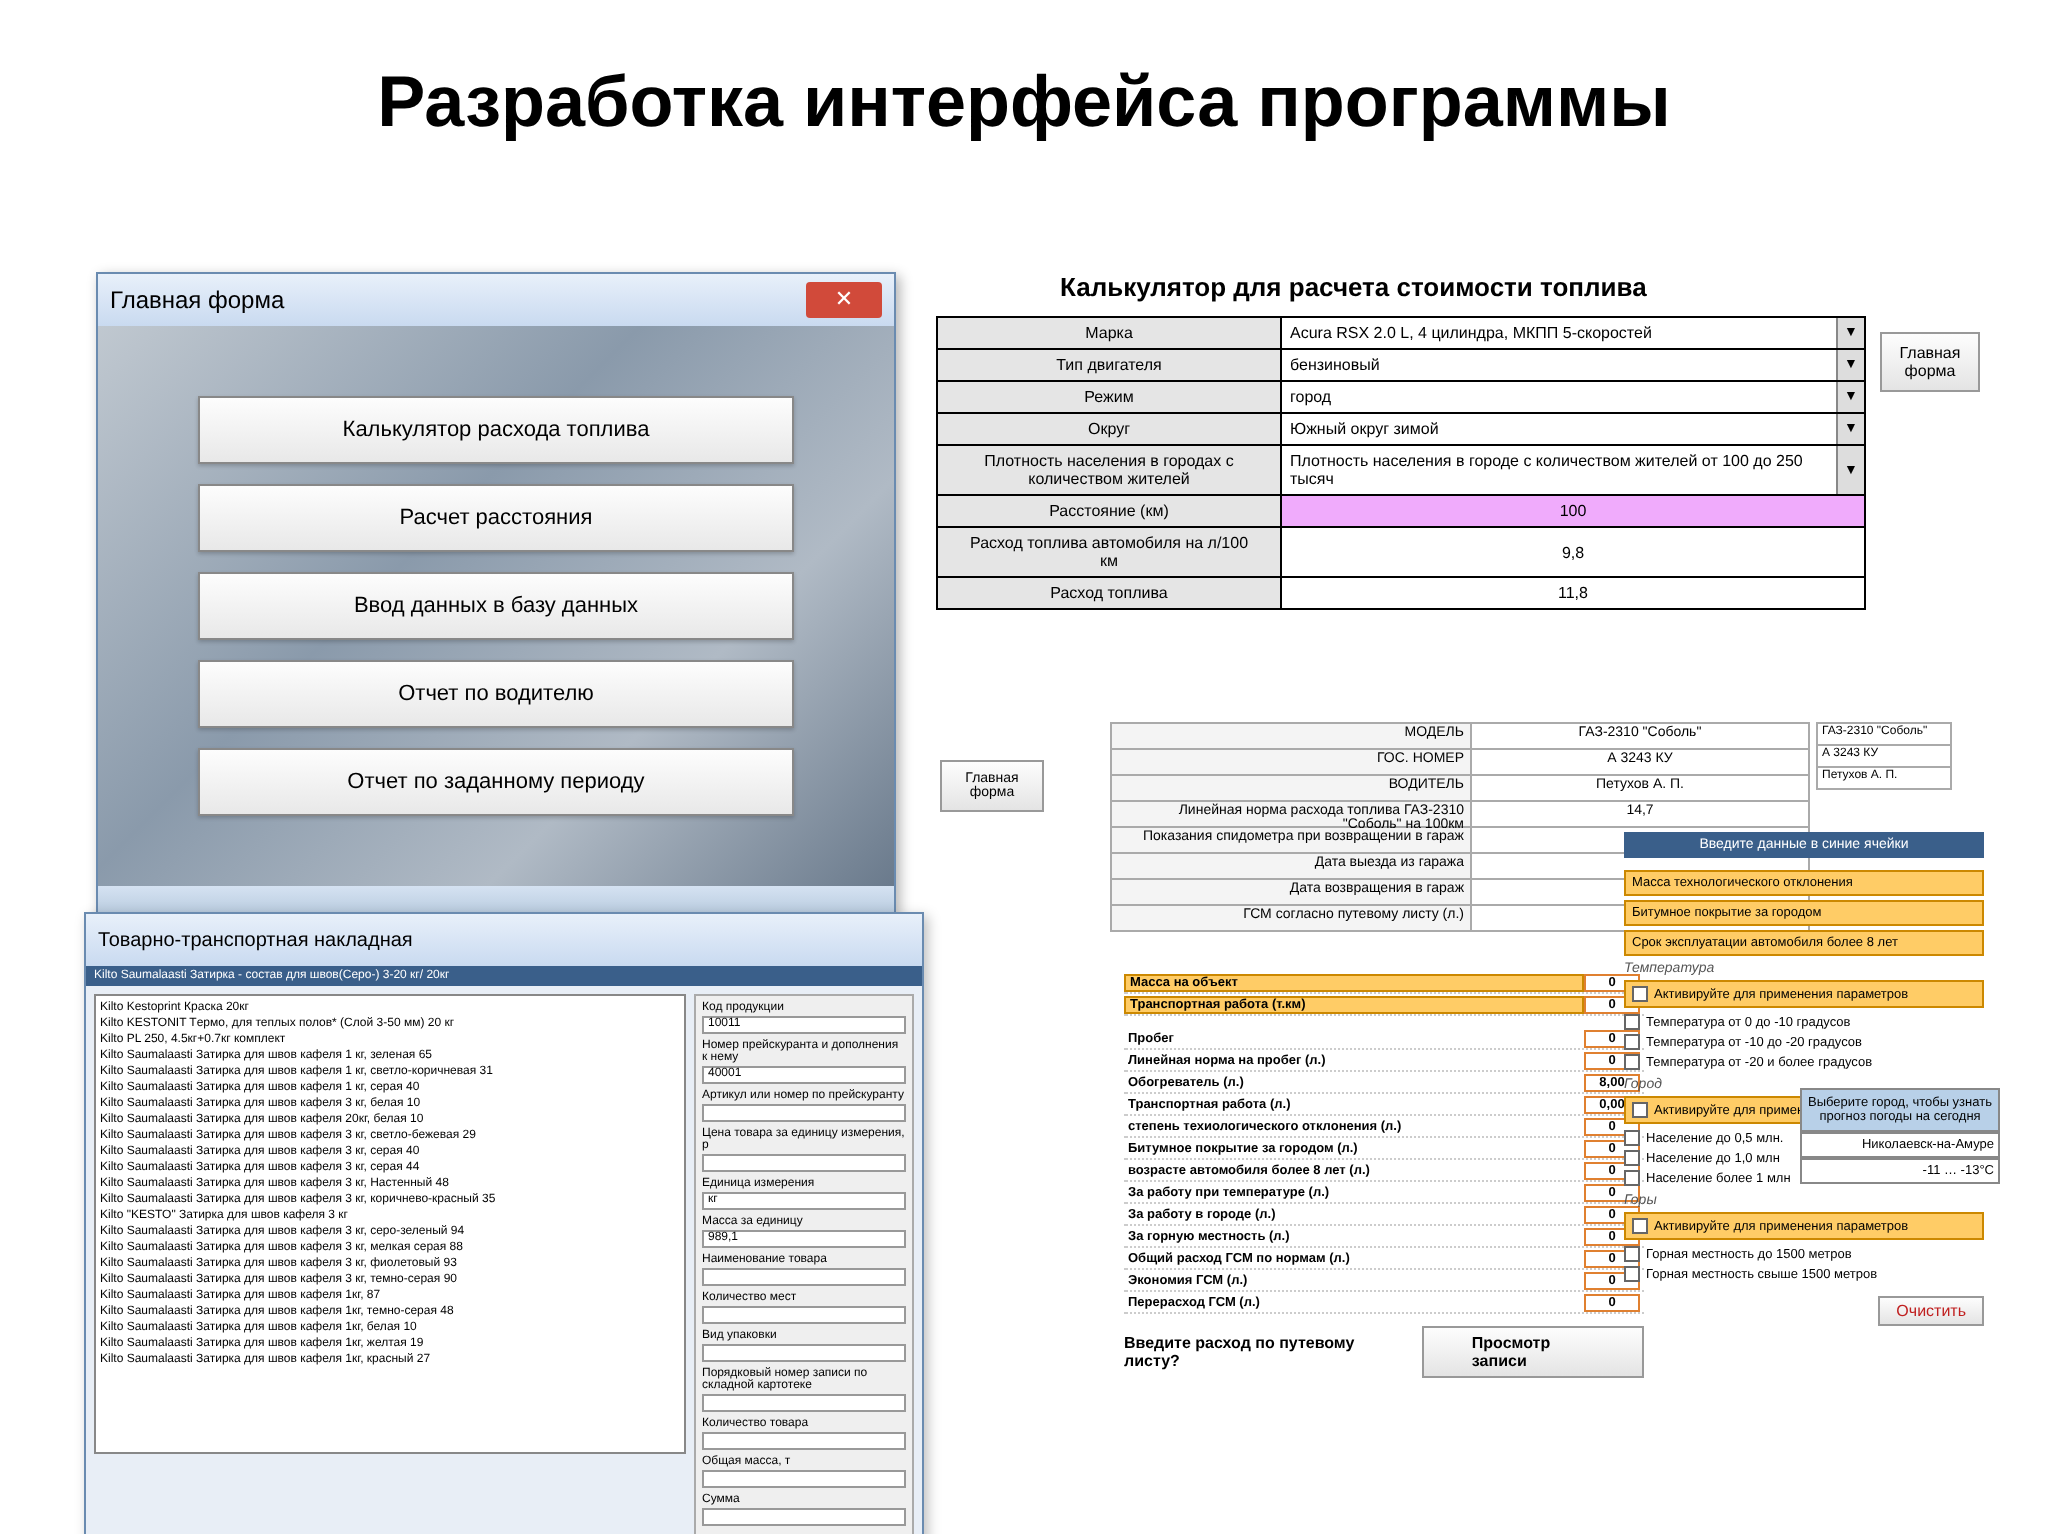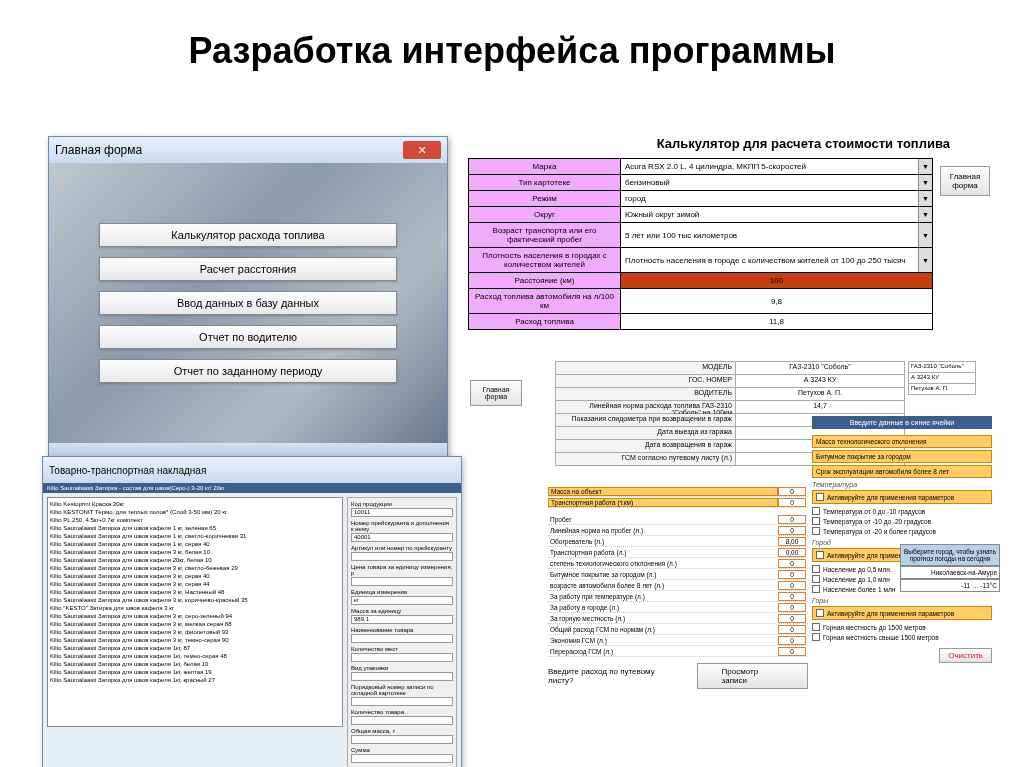--- a/index.html
+++ b/index.html
@@ -7,33 +7,33 @@
   
   .slide-title { font-size: 36px; font-weight: bold; text-align: center; padding: 30px 4px 20px; }
   
   .canvas { position: relative; width: 100%; height: 640px; margin-top: 44px; }
   
   
   .win-main { position: absolute; left: 48px; top: 0; width: 400px; background: linear-gradient(#dce8f5,#c4d8ed); border: 1px solid #6a8bb0; box-shadow: 2px 2px 6px rgba(0,0,0,.3); }
   .win-title { display:flex; justify-content:space-between; align-items:center; background: linear-gradient(#e8f0fa,#c9daf0); height:26px; padding:0 6px; font-size:12px; }
   .win-close { width:38px; height:18px; background:#d14a3a; color:#fff; font-size:11px; text-align:center; line-height:18px; border-radius:2px; }
   .win-body-main { height: 280px; background: linear-gradient(135deg,#c0c8d0 0%, #8a9aab 40%, #b0bac5 70%, #6a7a8c 100%); padding: 12px 50px; display:flex; flex-direction:column; gap:10px; justify-content:center; }
-  .main-btn { height:24px; background: linear-gradient(#fdfdfd,#e8e8e8); border:1px solid #888; font-size:11px; display:flex; align-items:center; justify-content:center; box-shadow: 0 1px 2px rgba(0,0,0,.2); }
+  .main-btn { height:34px; background: linear-gradient(#fdfdfd,#e8e8e8); border:1px solid #888; font-size:11px; display:flex; align-items:center; justify-content:center; box-shadow: 0 1px 2px rgba(0,0,0,.2); }
   .win-footer { height:14px; background: linear-gradient(#d5e2f2,#b9ccdf); }
   
   
-  .calc-title { position:absolute; left:530px; top:0; width:420px; font-size:13px; font-weight:bold; text-align:right; }
+  .calc-title { position:absolute; left:530px; top:0; width:420px; font-size:13px; font-weight:bold; text-align:left; }
   .calc-table { position:absolute; left:468px; top:22px; width:465px; border:1px solid #000; font-size:8px; }
   .calc-row { display:flex; border-bottom:1px solid #000; }
   .calc-row:last-child { border-bottom:none; }
-  .calc-label { width:152px; padding:3px 5px; border-right:1px solid #000; background:#f0abfc; text-align:center; display:flex; align-items:center; justify-content:center; }
+  .calc-label { width:172px; padding:3px 16px; border-right:1px solid #000; background:#e5e5e5; text-align:center; display:flex; align-items:center; justify-content:center; }
   .calc-val { flex:1; padding:3px 4px; display:flex; align-items:center; }
   .calc-val.center { justify-content:center; }
   .calc-dd { width:14px; background:#ddd; border-left:1px solid #888; display:flex; align-items:center; justify-content:center; font-size:7px; }
-  .calc-highlight .calc-val { background:#c2410c; }
+  .calc-highlight .calc-val { background:#f0abfc; }
   
   .btn-main-form { position:absolute; left:940px; top:30px; width:50px; height:30px; background:linear-gradient(#fdfdfd,#e4e4e4); border:1px solid #999; font-size:8px; display:flex; align-items:center; justify-content:center; text-align:center; }
   
   
   .veh-panel { position:absolute; left:555px; top:225px; width:350px; font-size:7px; }
   .veh-row { display:flex; height:14px; border:1px solid #aaa; margin-bottom:-1px; }
   .veh-label { width:180px; padding:1px 3px; background:#f4f4f4; text-align:right; border-right:1px solid #aaa; }
   .veh-val { flex:1; padding:1px 3px; text-align:center; }
   .veh-mini { position:absolute; left:908px; top:225px; width:68px; font-size:6px; }
   .veh-mini-row { border:1px solid #aaa; padding:1px 2px; height:12px; margin-bottom:-1px; background:#fff; }
@@ -47,21 +47,21 @@
   .inv-side-row { margin-bottom:3px; }
   .inv-side-row label { display:block; }
   .inv-side-row .fld { background:#fff; border:1px solid #999; height:9px; margin-top:1px; padding:0 2px; }
   .inv-btns { display:flex; gap:6px; justify-content:center; padding:4px; }
   .inv-btn { font-size:8px; padding:3px 10px; background:linear-gradient(#fdfdfd,#e4e4e4); border:1px solid #999; }
   
   
   .btn-gf2 { position:absolute; left:470px; top:244px; width:52px; height:26px; background:linear-gradient(#fdfdfd,#e4e4e4); border:1px solid #999; font-size:7px; display:flex; align-items:center; justify-content:center; text-align:center; }
   
   
-  .ws-panel { position:absolute; left:548px; top:350px; width:260px; font-size:6.5px; }
+  .ws-panel { position:absolute; left:562px; top:350px; width:260px; font-size:6.5px;font-weight:bold; }
   .ws-row { display:flex; height:11px; align-items:center; border-bottom:1px dotted #ccc; }
   .ws-lbl { flex:1; padding:0 2px; }
   .ws-box { width:28px; height:9px; border:1px solid #e08030; background:#fff; text-align:center; margin-right:2px; }
   .ws-footer { display:flex; gap:20px; margin-top:6px; font-size:8px; align-items:center; }
   .ws-footer-btn { padding:3px 24px; background:linear-gradient(#fdfdfd,#e4e4e4); border:1px solid #999; }
   
   
   .right-panel { position:absolute; left:812px; top:280px; width:180px; font-size:6.5px; }
   .rp-head { background:#3a5f8a; color:#fff; padding:3px; font-size:7px; text-align:center; }
   .rp-orange { background:#ffcc66; border:1px solid #cc8800; padding:2px 3px; margin:2px 0; }
@@ -98,37 +98,32 @@
 
   <div class="calc-title">Калькулятор для расчета стоимости топлива</div>
   <div class="btn-main-form">Главная форма</div>
   <div class="calc-table" id="calc-table">
       <div class="calc-row">
         <div class="calc-label">Марка</div>
         <div class="calc-val">Acura RSX 2.0 L, 4 цилиндра, МКПП 5-скоростей</div>
         <div class="calc-dd">▼</div>
       </div>
       <div class="calc-row">
-        <div class="calc-label">Тип картотеке</div>
+        <div class="calc-label">Тип двигателя</div>
         <div class="calc-val">бензиновый</div>
         <div class="calc-dd">▼</div>
       </div>
       <div class="calc-row">
         <div class="calc-label">Режим</div>
         <div class="calc-val">город</div>
         <div class="calc-dd">▼</div>
       </div>
       <div class="calc-row">
         <div class="calc-label">Округ</div>
         <div class="calc-val">Южный округ зимой</div>
-        <div class="calc-dd">▼</div>
-      </div>
-      <div class="calc-row">
-        <div class="calc-label">Возраст транспорта или его фактический пробег</div>
-        <div class="calc-val">5 лет или 100 тыс километров</div>
         <div class="calc-dd">▼</div>
       </div>
       <div class="calc-row">
         <div class="calc-label">Плотность населения в городах с количеством жителей</div>
         <div class="calc-val">Плотность населения в городе с количеством жителей от 100 до 250 тысяч</div>
         <div class="calc-dd">▼</div>
       </div>
       <div class="calc-row calc-highlight">
         <div class="calc-label">Расстояние (км)</div>
         <div class="calc-val center">100</div>

